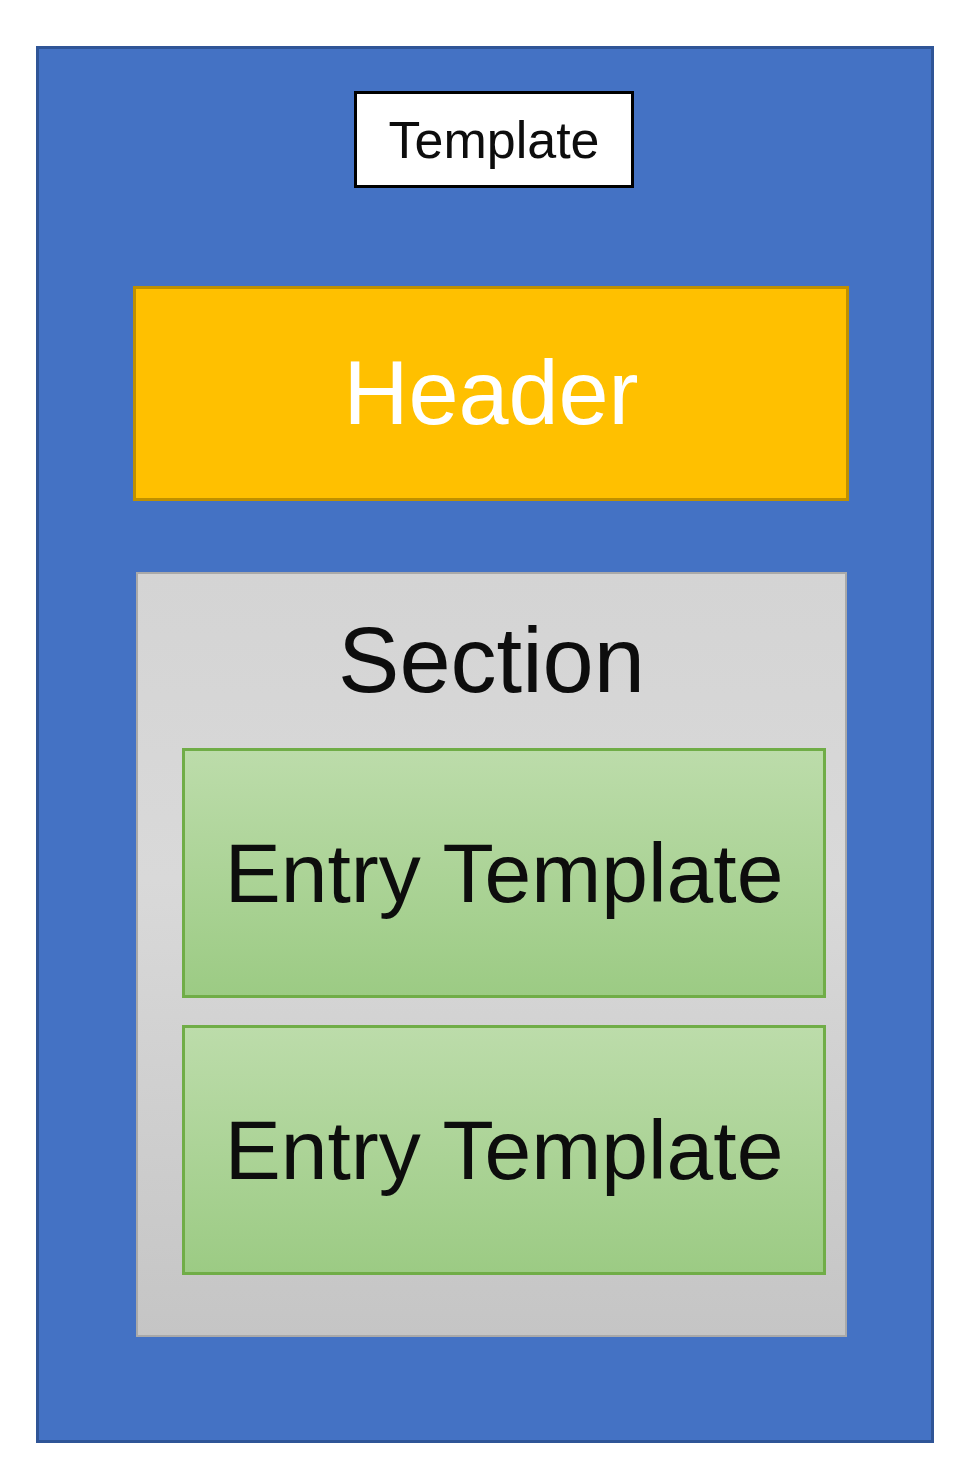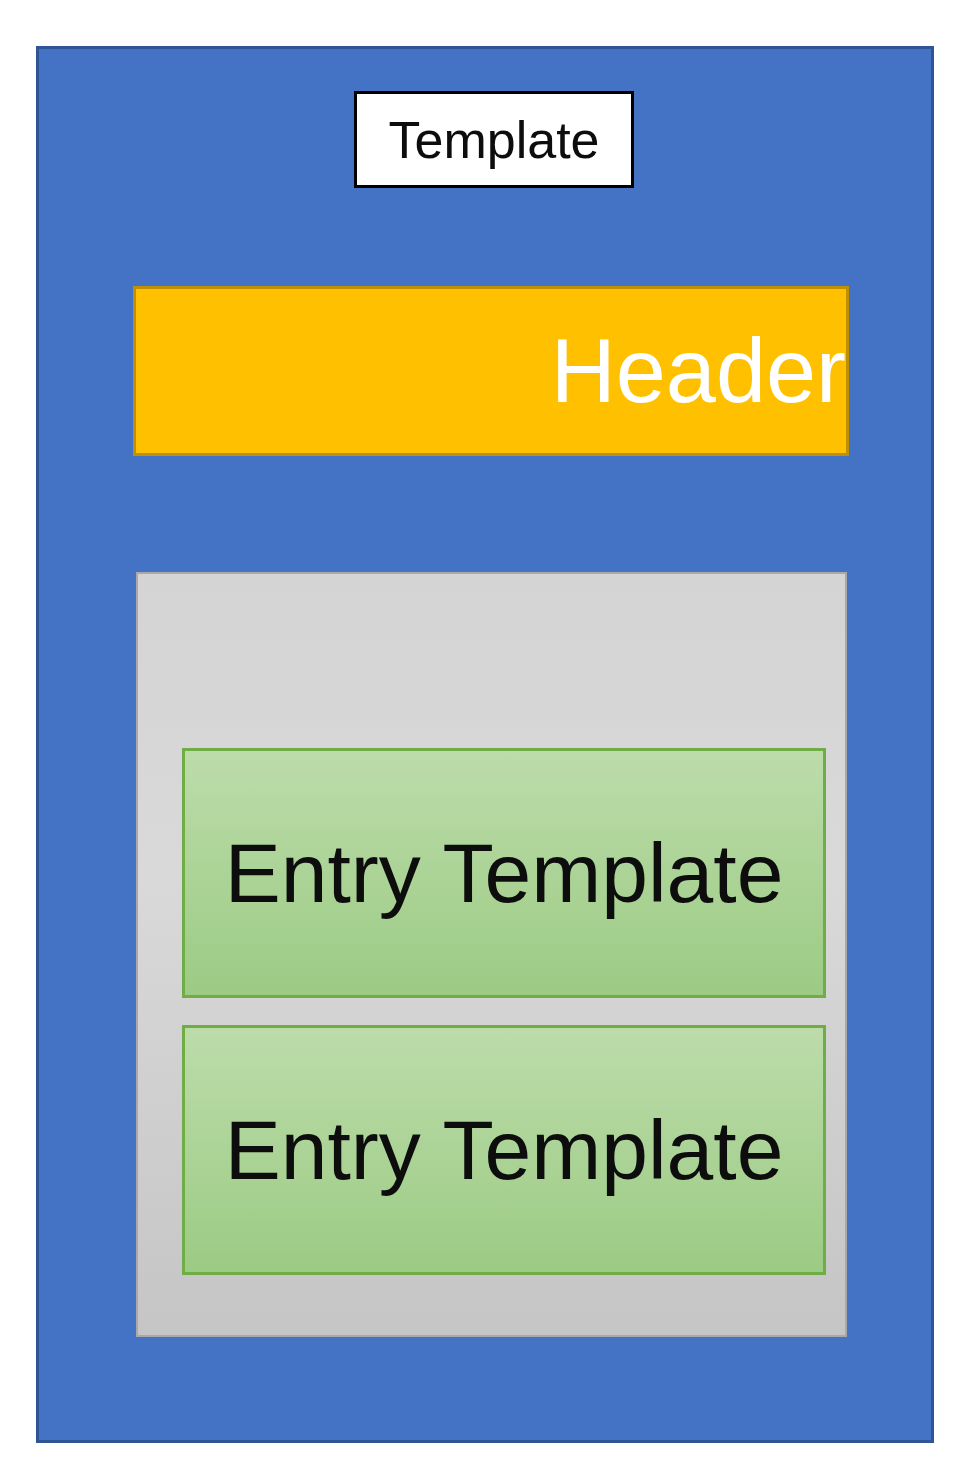--- a/index.html
+++ b/index.html
@@ -38,27 +38,27 @@
     align-items: center;
     justify-content: center;
     font-size: 52px;
     color: var(--text-dark, #0d0d0d);
   }
   .header-box {
     position: absolute;
     left: 94px;
     top: 237px;
     width: 716px;
-    height: 170px;
+    height: 215px;
     box-sizing: border-box;
     background: var(--header-bg, #FFC000);
     border: 3px solid var(--header-border, #BF9000);
     display: flex;
     align-items: center;
-    justify-content: flex-end;
+    justify-content: center;
     font-size: 90px;
     color: var(--text-light, #ffffff);
   }
   .section-box {
     position: absolute;
     left: 97px;
     top: 523px;
     width: 711px;
     height: 765px;
     box-sizing: border-box;
@@ -102,20 +102,21 @@
 
     <div class="template-label">
       <span>Template</span>
     </div>
 
     <div class="header-box">
       <span>Header</span>
     </div>
 
     <div class="section-box">
+      <div class="section-title">Section</div>
 
       <div class="entry-box entry-1">
         <span>Entry Template</span>
       </div>
 
       <div class="entry-box entry-2">
         <span>Entry Template</span>
       </div>
     </div>
 

